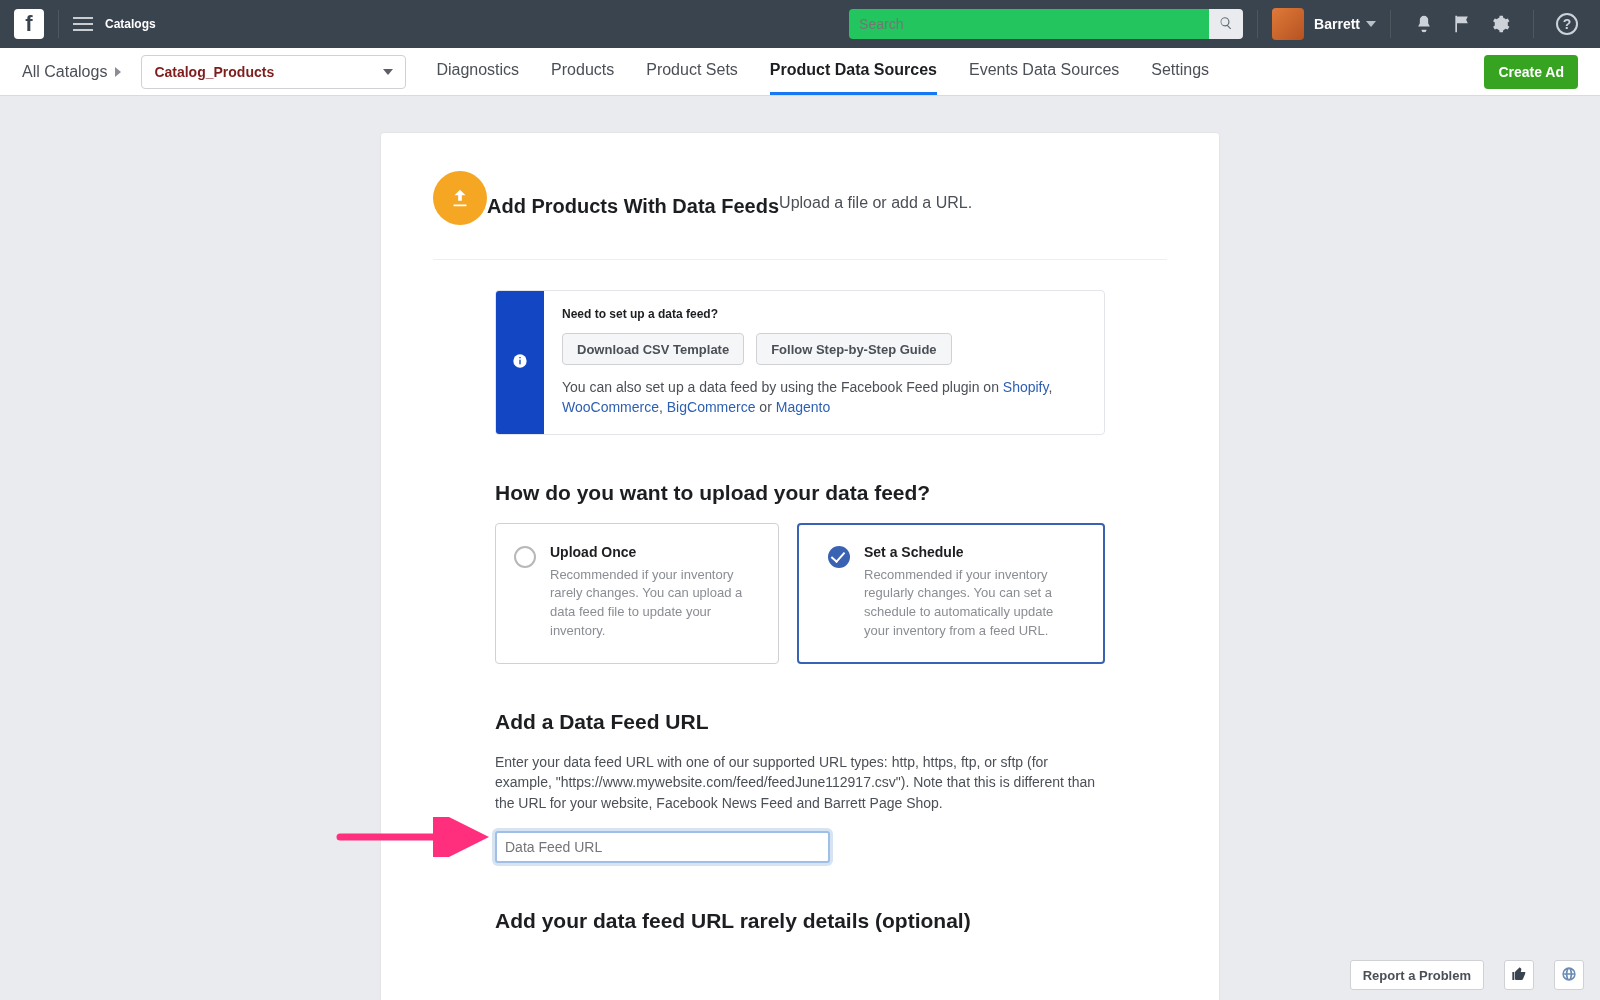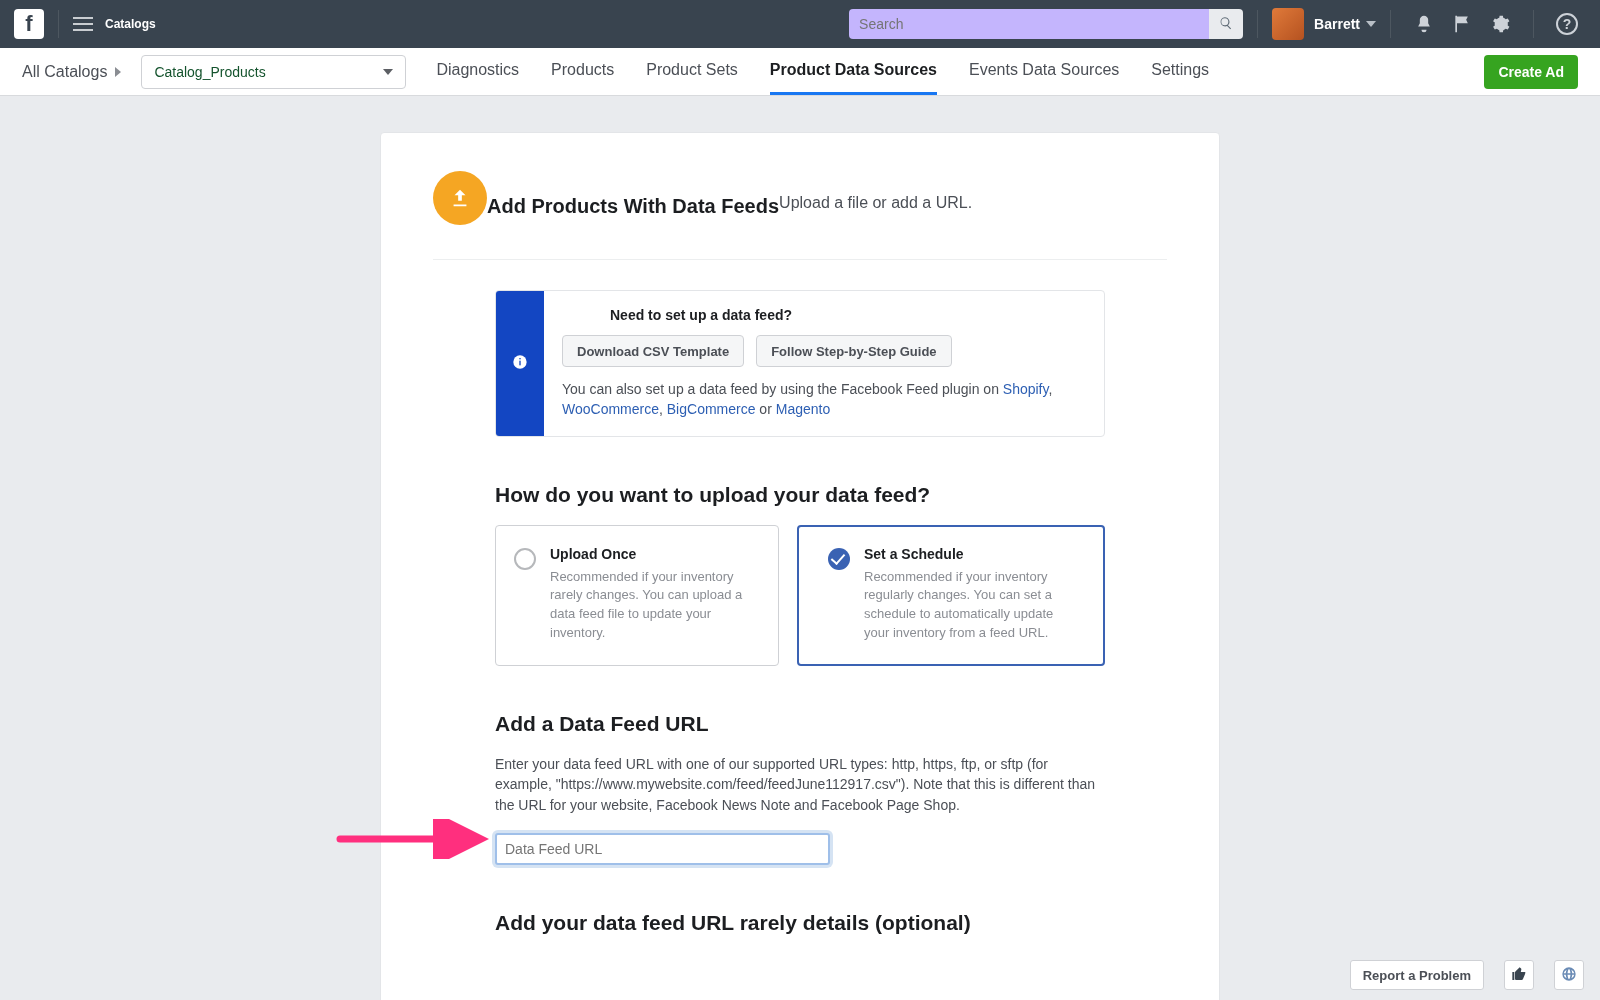--- a/index.html
+++ b/index.html
@@ -8,39 +8,39 @@
 
   
   .topbar{height:48px;background:#39444f;display:flex;align-items:center;padding:0 14px;color:#fff;}
   .fb-logo{width:30px;height:30px;background:#fff;border-radius:4px;display:flex;align-items:center;justify-content:center;color:#39444f;font-weight:900;font-size:22px;font-family:"Arial Black",Arial;}
   .vsep{width:1px;height:28px;background:#4d5760;margin:0 14px;}
   .hamburger{display:inline-flex;flex-direction:column;gap:4px;cursor:pointer;}
   .hamburger span{display:block;width:20px;height:2px;background:#c9cdd1;}
   .brand-title{margin-left:12px;font-size:12px;font-weight:600;}
   .top-spacer{flex:1;}
   .searchwrap{display:flex;align-items:center;}
-  .search-input{width:360px;height:30px;border:none;border-radius:4px 0 0 4px;padding:0 10px;font-size:14px;background:#c4b5fd;outline:none;}
+  .search-input{width:360px;height:30px;border:none;border-radius:4px 0 0 4px;padding:0 10px;font-size:14px;background:#22c55e;outline:none;}
   .search-btn{width:34px;height:30px;border:none;border-radius:0 4px 4px 0;background:#e9ebee;display:flex;align-items:center;justify-content:center;cursor:pointer;}
   .search-btn svg{width:14px;height:14px;fill:#5f6b76;}
   .userchip{display:flex;align-items:center;cursor:pointer;}
   .avatar{width:32px;height:32px;border-radius:4px;background:linear-gradient(135deg,#e07a3a,#b55220);display:inline-block;}
   .username{margin-left:10px;font-weight:700;font-size:14px;}
   .caret{margin-left:6px;}
   .caret svg{width:10px;height:10px;fill:#b9c0c7;}
   .topicon{display:inline-flex;align-items:center;justify-content:center;width:22px;height:22px;cursor:pointer;margin:0 8px;}
   .topicon svg{width:20px;height:20px;fill:#cdd2d8;}
   .help-circle{width:22px;height:22px;border:2px solid #cdd2d8;border-radius:50%;color:#cdd2d8;font-weight:700;font-size:14px;display:flex;align-items:center;justify-content:center;background:transparent;}
 
   
   .subbar{height:48px;background:#fff;border-bottom:1px solid #d8dadd;display:flex;align-items:center;padding:0 22px;}
   .breadcrumb{display:flex;align-items:center;color:#4b4f56;font-size:16px;}
   .bc-caret{margin:0 6px;}
   .bc-caret svg{width:10px;height:10px;fill:#8a8d93;}
   .catalog-select{margin-left:12px;height:34px;width:265px;border:1px solid #cfd1d5;border-radius:4px;display:flex;align-items:center;padding:0 12px;cursor:pointer;background:#fff;}
-  .catalog-select span{font-weight:400;color:#14532d;}
+  .catalog-select span{font-weight:700;color:#7f1d1d;}
   .catalog-select .dd{margin-left:auto;}
   .catalog-select .dd svg{width:10px;height:10px;fill:#5c5f64;}
   .tabs{display:flex;margin-left:30px;gap:32px;height:100%;}
   .tab{display:flex;align-items:center;height:100%;color:#4b4f56;font-size:16px;cursor:pointer;border-bottom:3px solid transparent;}
   .tab.active{color:#1c1e21;font-weight:700;border-bottom-color:#1877f2;}
   .sub-spacer{flex:1;}
   .create-ad-btn{height:34px;padding:0 14px;background:#36a420;color:#fff;font-weight:700;border:none;border-radius:4px;font-size:14px;cursor:pointer;}
 
   
   .stage{display:flex;justify-content:center;padding-top:36px;}
@@ -50,21 +50,21 @@
   .upload-badge svg{width:22px;height:24px;fill:#fff;}
   .hero h1{font-size:20px;font-weight:700;margin-top:16px;}
   .hero p{color:#4b4f56;font-size:16px;margin-top:10px;}
   .divider{height:1px;background:#eceeef;margin:34px 0 30px;}
 
   
   .infobox{display:flex;border:1px solid #e3e5e8;border-radius:4px;overflow:hidden;width:610px;margin:0 auto;}
   .info-stripe{width:48px;background:#1346c2;display:flex;align-items:center;justify-content:center;}
   .info-stripe svg{width:16px;height:16px;fill:#fff;}
   .info-body{padding:16px 18px;flex:1;}
-  .info-body h3{font-size:14px;font-weight:700;margin-bottom:12px;margin-left:48px;}
+  .info-body h3{font-size:12px;font-weight:700;margin-bottom:12px;}
   .info-actions{display:flex;gap:12px;margin-bottom:12px;}
   .ghost-btn{height:32px;padding:0 14px;border:1px solid #cfd1d5;border-radius:4px;background:#f5f6f7;font-weight:700;font-size:13px;color:#4b4f56;cursor:pointer;}
   .info-body p{font-size:14px;color:#4b4f56;line-height:1.45;}
   .info-body p a{color:#2d5fb3;font-weight:400;}
 
   
   .section{width:610px;margin:46px auto 0;}
   .section h2{font-size:21px;font-weight:700;margin-bottom:18px;}
   .options{display:flex;gap:18px;}
   .option{flex:1;border:1px solid #cfd1d5;border-radius:4px;padding:20px 18px 22px;display:flex;gap:14px;cursor:pointer;background:#fff;}
@@ -216,21 +216,21 @@
           <div>
             <h4>Set a Schedule</h4>
             <p>Recommended if your inventory regularly changes. You can set a schedule to automatically update your inventory from a feed URL.</p>
           </div>
         </div>
       </div>
     </div>
 
     <div class="section">
       <h2>Add a Data Feed URL</h2>
-      <p class="subp">Enter your data feed URL with one of our supported URL types: http, https, ftp, or sftp (for example, "https://www.mywebsite.com/feed/feedJune112917.csv"). Note that this is different than the URL for your website, Facebook News Note and Facebook Page Shop.</p>
+      <p class="subp">Enter your data feed URL with one of our supported URL types: http, https, ftp, or sftp (for example, "https://www.mywebsite.com/feed/feedJune112917.csv"). Note that this is different than the URL for your website, Facebook News Feed and Barrett Page Shop.</p>
       <div class="url-wrap">
         <div class="pink-arrow">
           <svg viewBox="0 0 155 40">
               <defs>
                 <marker id="ah" markerWidth="8" markerHeight="8" refX="6" refY="4" orient="auto">
                   <path d="M0 0L8 4L0 8z" fill="#ff2f7e"></path>
                 </marker>
               </defs>
               <path d="M5 20 Q90 20 140 20" stroke="#ff2f7e" stroke-width="7" fill="none" marker-end="url(#ah)" stroke-linecap="round"></path>
             </svg>

